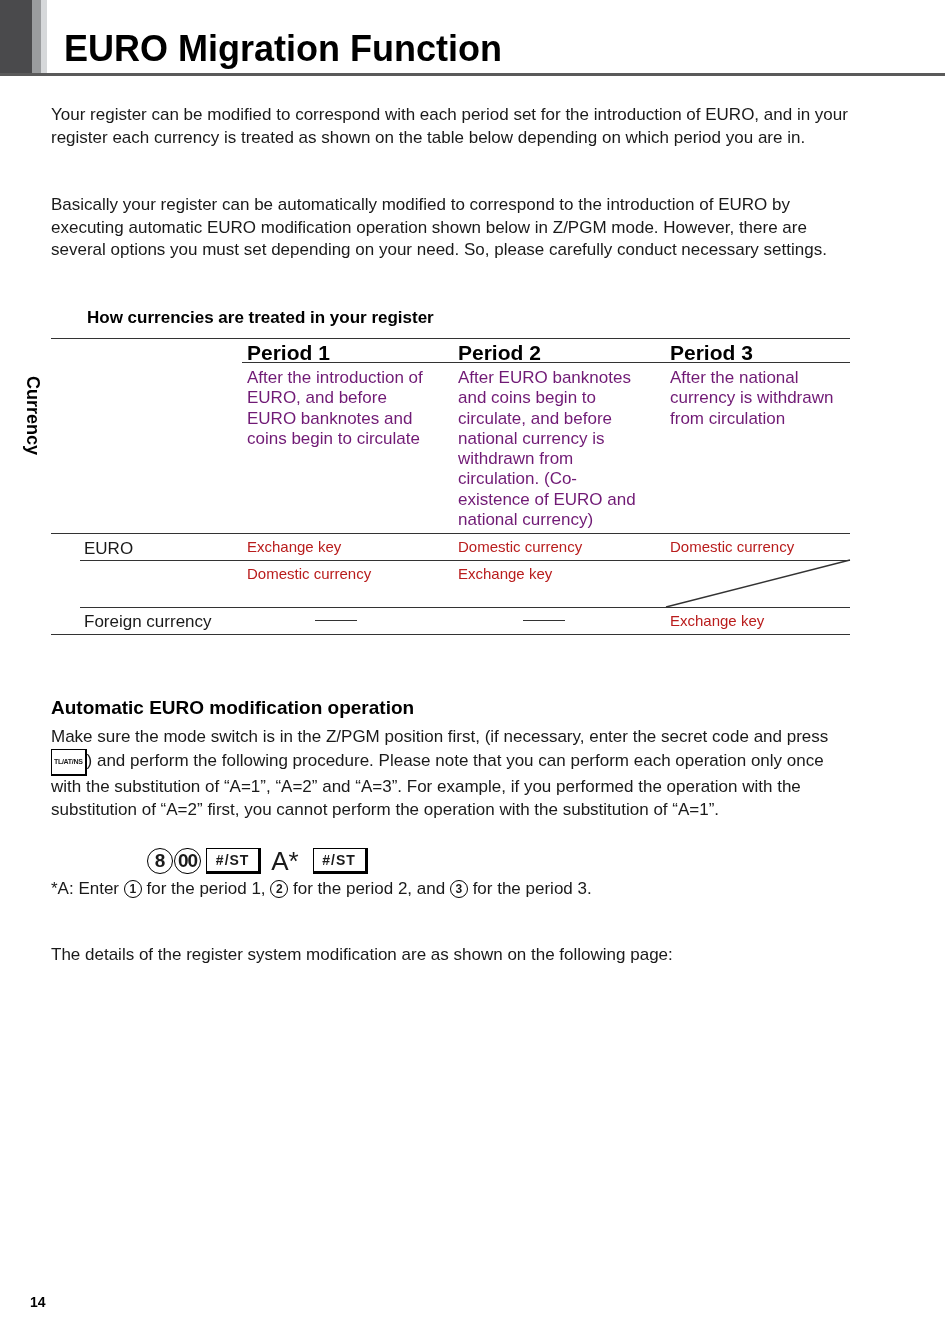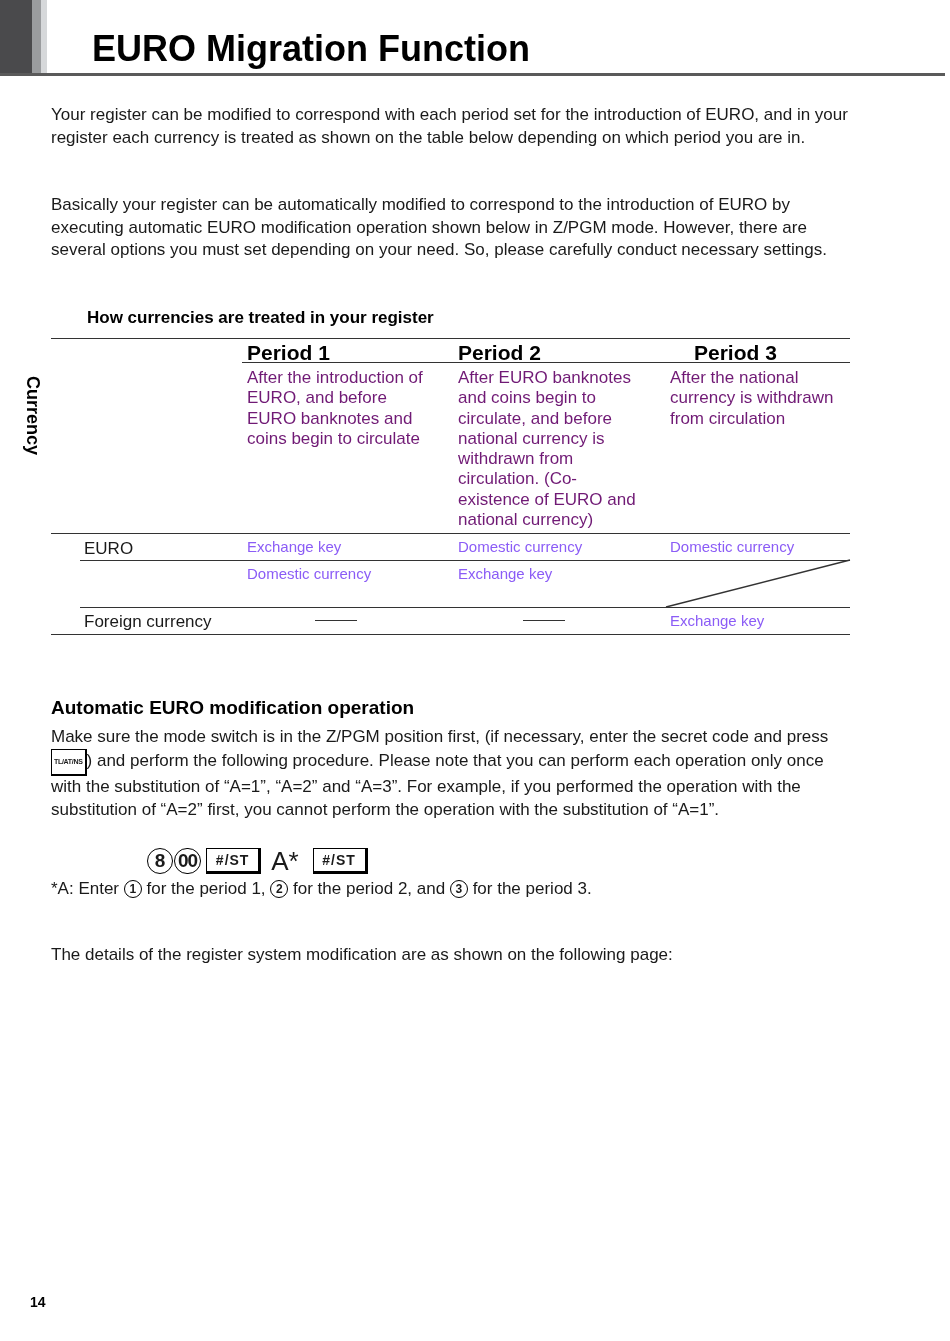--- a/index.html
+++ b/index.html
@@ -2,31 +2,31 @@
 <html><head>
 <meta charset="utf-8">
 <style>
   html, body { margin:0; padding:0; background:#ffffff; }
   body { width:950px; height:1341px; position:relative; overflow:hidden;
          font-family:"Liberation Sans", sans-serif; color:#1a1a1a; }
   .hdr-bar1 { position:absolute; left:0; top:0; width:32px; height:75px; background:#4a4a4c; }
   .hdr-bar2 { position:absolute; left:32px; top:0; width:9px; height:75px; background:#9a9c9e; }
   .hdr-bar3 { position:absolute; left:41px; top:0; width:6px; height:75px; background:#d6d8da; }
   .hdr-rule { position:absolute; left:0; top:73px; width:945px; height:3px; background:#5a5a5a; }
-  .title { position:absolute; left:64px; top:28px; font-size:36px; font-weight:bold; color:#000; letter-spacing:0px;margin-left:28px; }
+  .title { position:absolute; left:64px; top:28px; font-size:36px; font-weight:bold; color:#000; letter-spacing:0px; }
   .para { position:absolute; left:51px; width:800px; font-size:17px; line-height:22.5px; color:#1a1a1a; }
   .subhead { position:absolute; left:51px; font-size:17px; font-weight:bold; color:#000; }
   .subhead2 { position:absolute; left:51px; font-size:19px; font-weight:bold; color:#000; }
 
   .tbl { position:absolute; left:51px; top:338px; width:799px; height:296px; }
   .rule { position:absolute; height:0; border-top:1.5px solid #333; }
   .ph { position:absolute; font-size:21px; font-weight:bold; color:#000; }
   .pd { position:absolute; font-size:17px; line-height:20.3px; color:#701a75; width:200px; }
   .rowlbl { position:absolute; font-size:17px; line-height:21px; color:#1a1a1a; }
-  .cell { position:absolute; font-size:15px; color:#8b5cf6;text-align:center; }
+  .cell { position:absolute; font-size:15px; color:#b91c1c;text-align:center; }
   .dash { position:absolute; height:0; border-top:1.3px solid #333; width:42px; }
   .vlabel { position:absolute; left:-8px; top:38px; font-size:18px; font-weight:bold; color:#000;
             transform:rotate(90deg); transform-origin:left top; white-space:nowrap; }
 
   .keyrow { position:absolute; left:147px; top:846px; height:30px; display:flex; align-items:center; }
   .circ { display:inline-flex; align-items:center; justify-content:center; border:1.8px solid #000;
           border-radius:50%; height:26px; min-width:26px; padding:0 1px; font-weight:bold; font-size:19px;
           box-sizing:border-box; margin-right:1px; }
   .circ.wide { border-radius:13px; padding:0 3px; letter-spacing:-1px; }
   .keybox { display:inline-flex; align-items:center; justify-content:center; border:1.5px solid #000;
@@ -52,21 +52,21 @@
 <div class="para" style="top:194px;">Basically your register can be automatically modified to correspond to the introduction of EURO by executing automatic EURO modification operation shown below in Z/PGM mode.  However, there are several options you must set depending on your need.  So, please carefully conduct necessary settings.</div>
 
 <div class="subhead" style="top:308px;margin-left:36px;">How currencies are treated in your register</div>
 
 <div class="tbl">
   <div class="rule" style="left:0; top:0; width:799px;"></div>
   <div class="rule" style="left:191px; top:24px; width:608px;"></div>
 
   <div class="ph" style="left:196px; top:3px;">Period 1</div>
   <div class="ph" style="left:407px; top:3px;">Period 2</div>
-  <div class="ph" style="left:619px; top:3px;margin-left:24px;">Period 3</div>
+  <div class="ph" style="left:619px; top:3px;">Period 3</div>
 
   <div class="pd" style="left:196px; top:30px; width:180px;">After the introduction of EURO, and before EURO banknotes and coins begin to circulate</div>
   <div class="pd" style="left:407px; top:30px; width:180px;">After EURO banknotes and coins begin to circulate, and before national currency is withdrawn from circulation.  (Co-existence of EURO and national currency)</div>
   <div class="pd" style="left:619px; top:30px; width:180px;">After the national currency is withdrawn from circulation</div>
 
   <div class="rule" style="left:0; top:195px; width:799px;"></div>
   <div class="rule" style="left:29px; top:222px; width:770px;"></div>
   <div class="rule" style="left:29px; top:269px; width:770px;"></div>
   <div class="rule" style="left:0; top:296px; width:799px;"></div>
 

